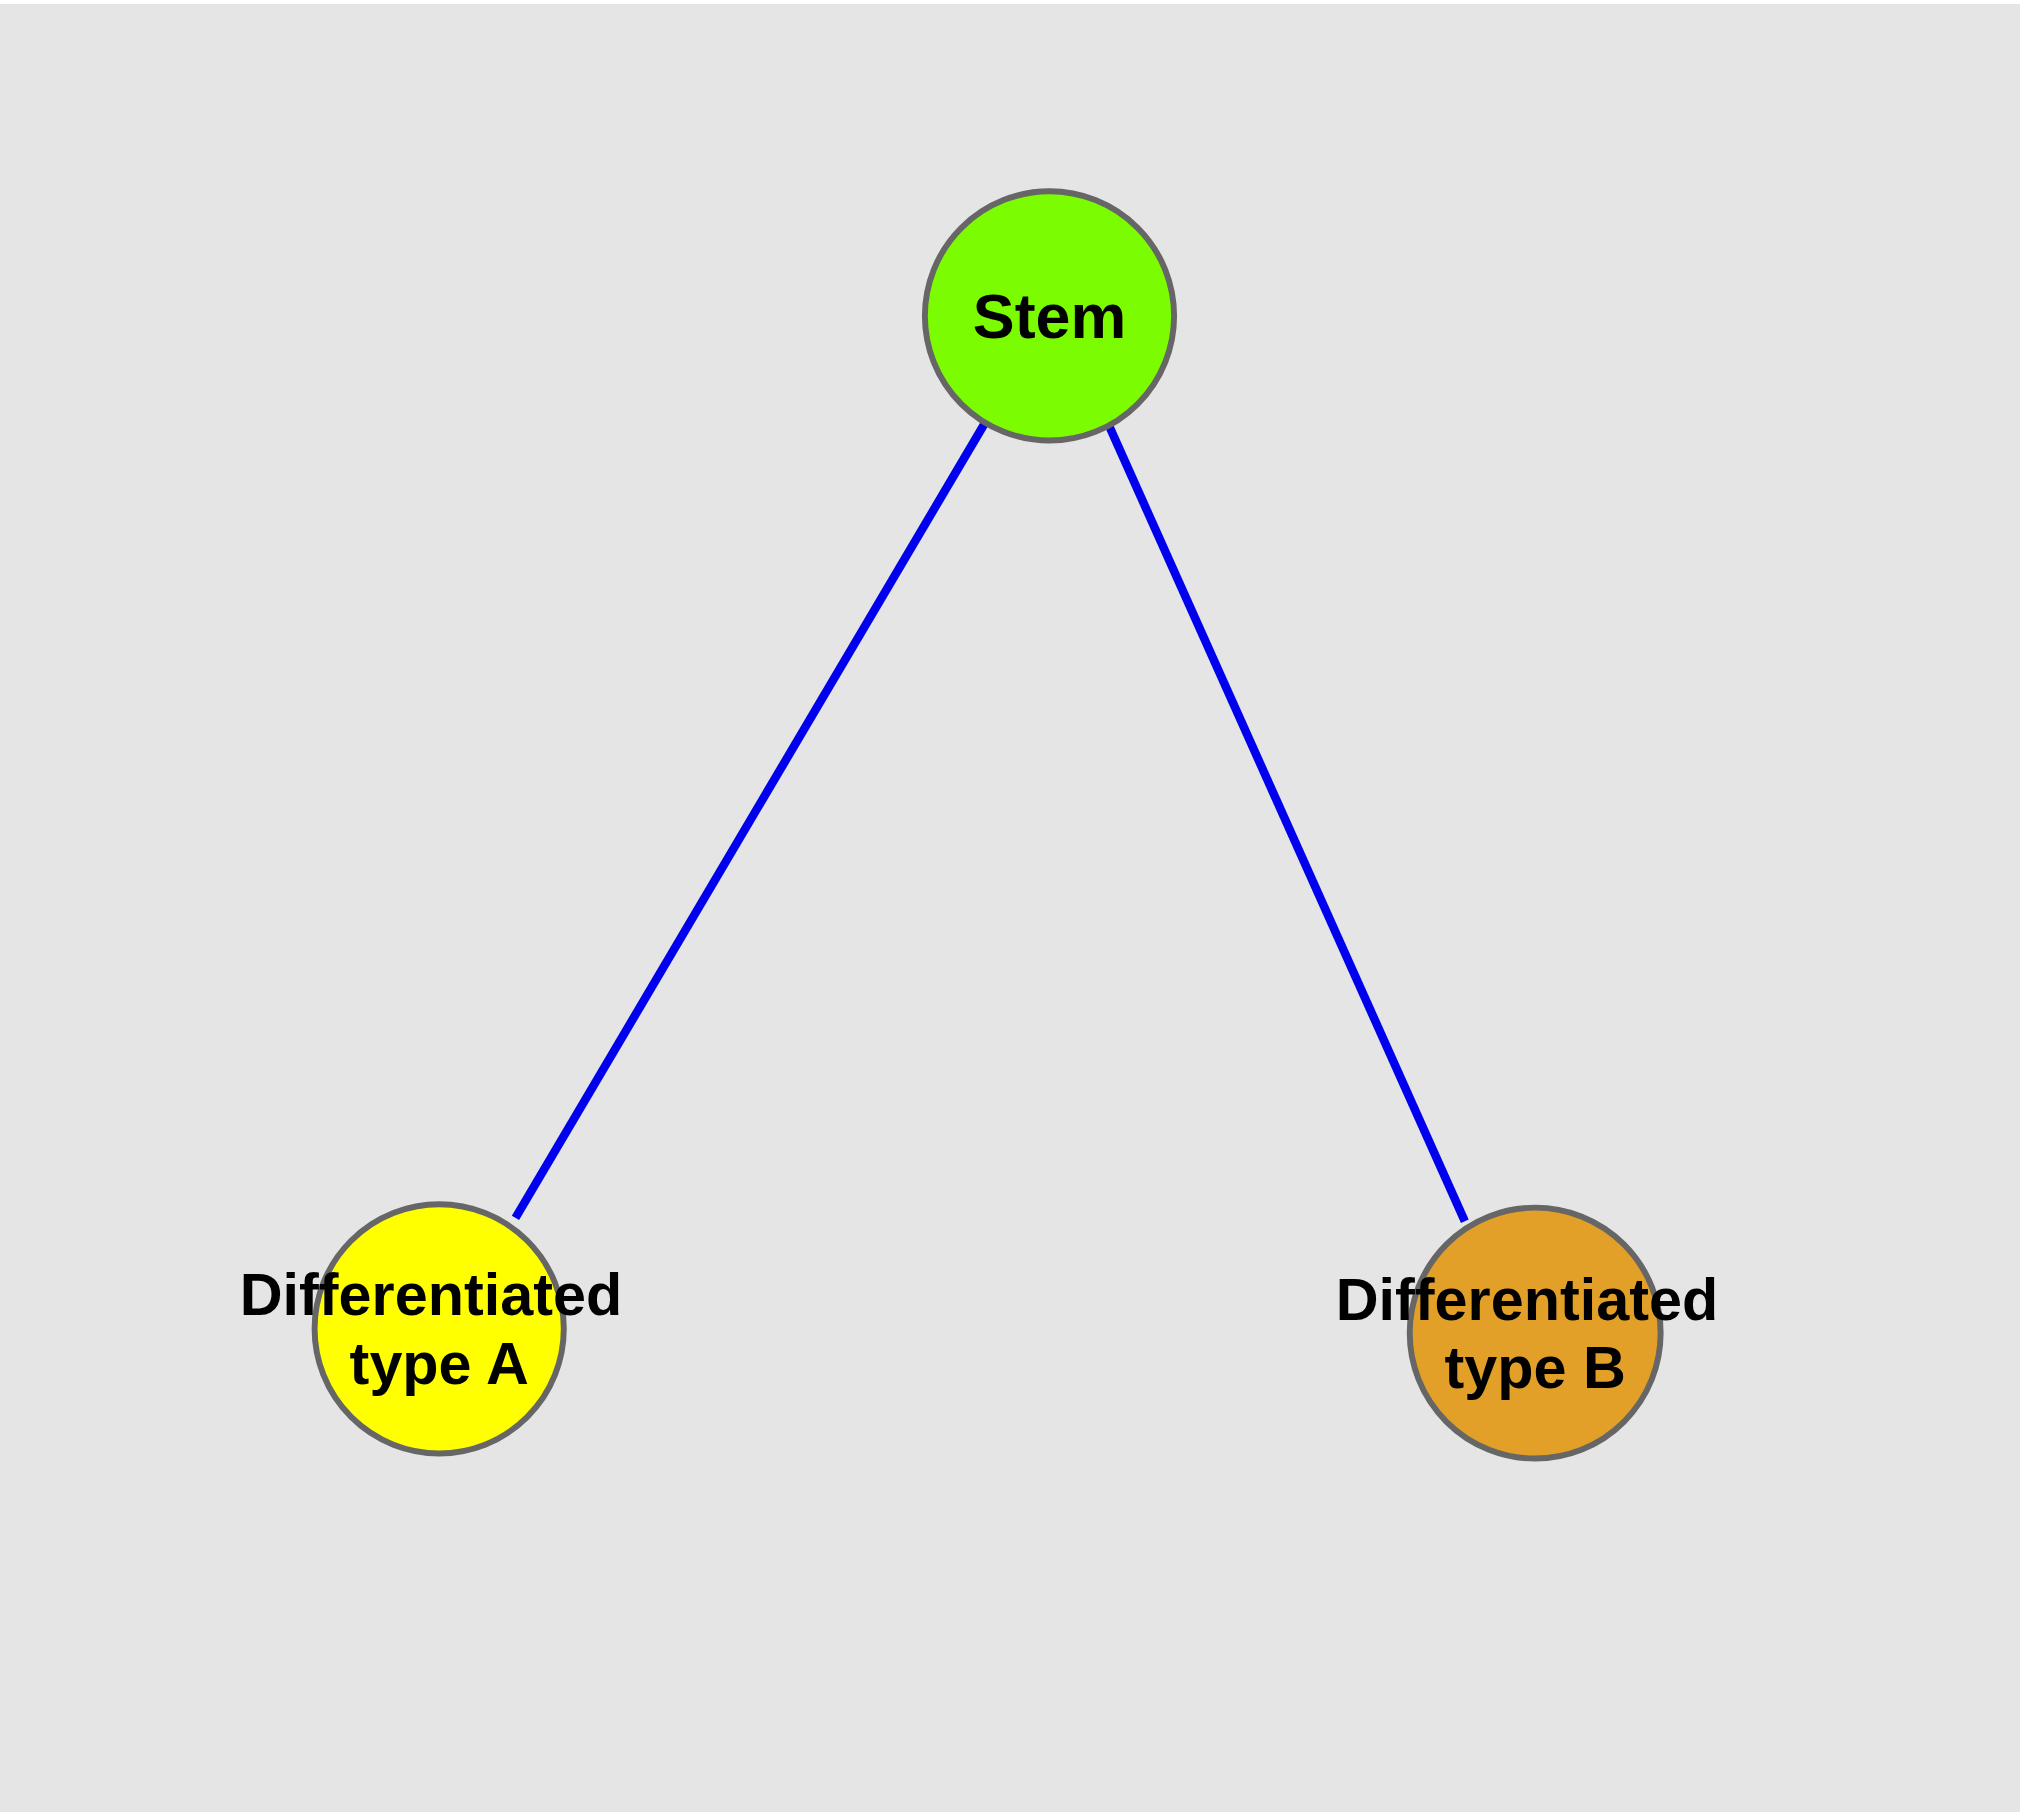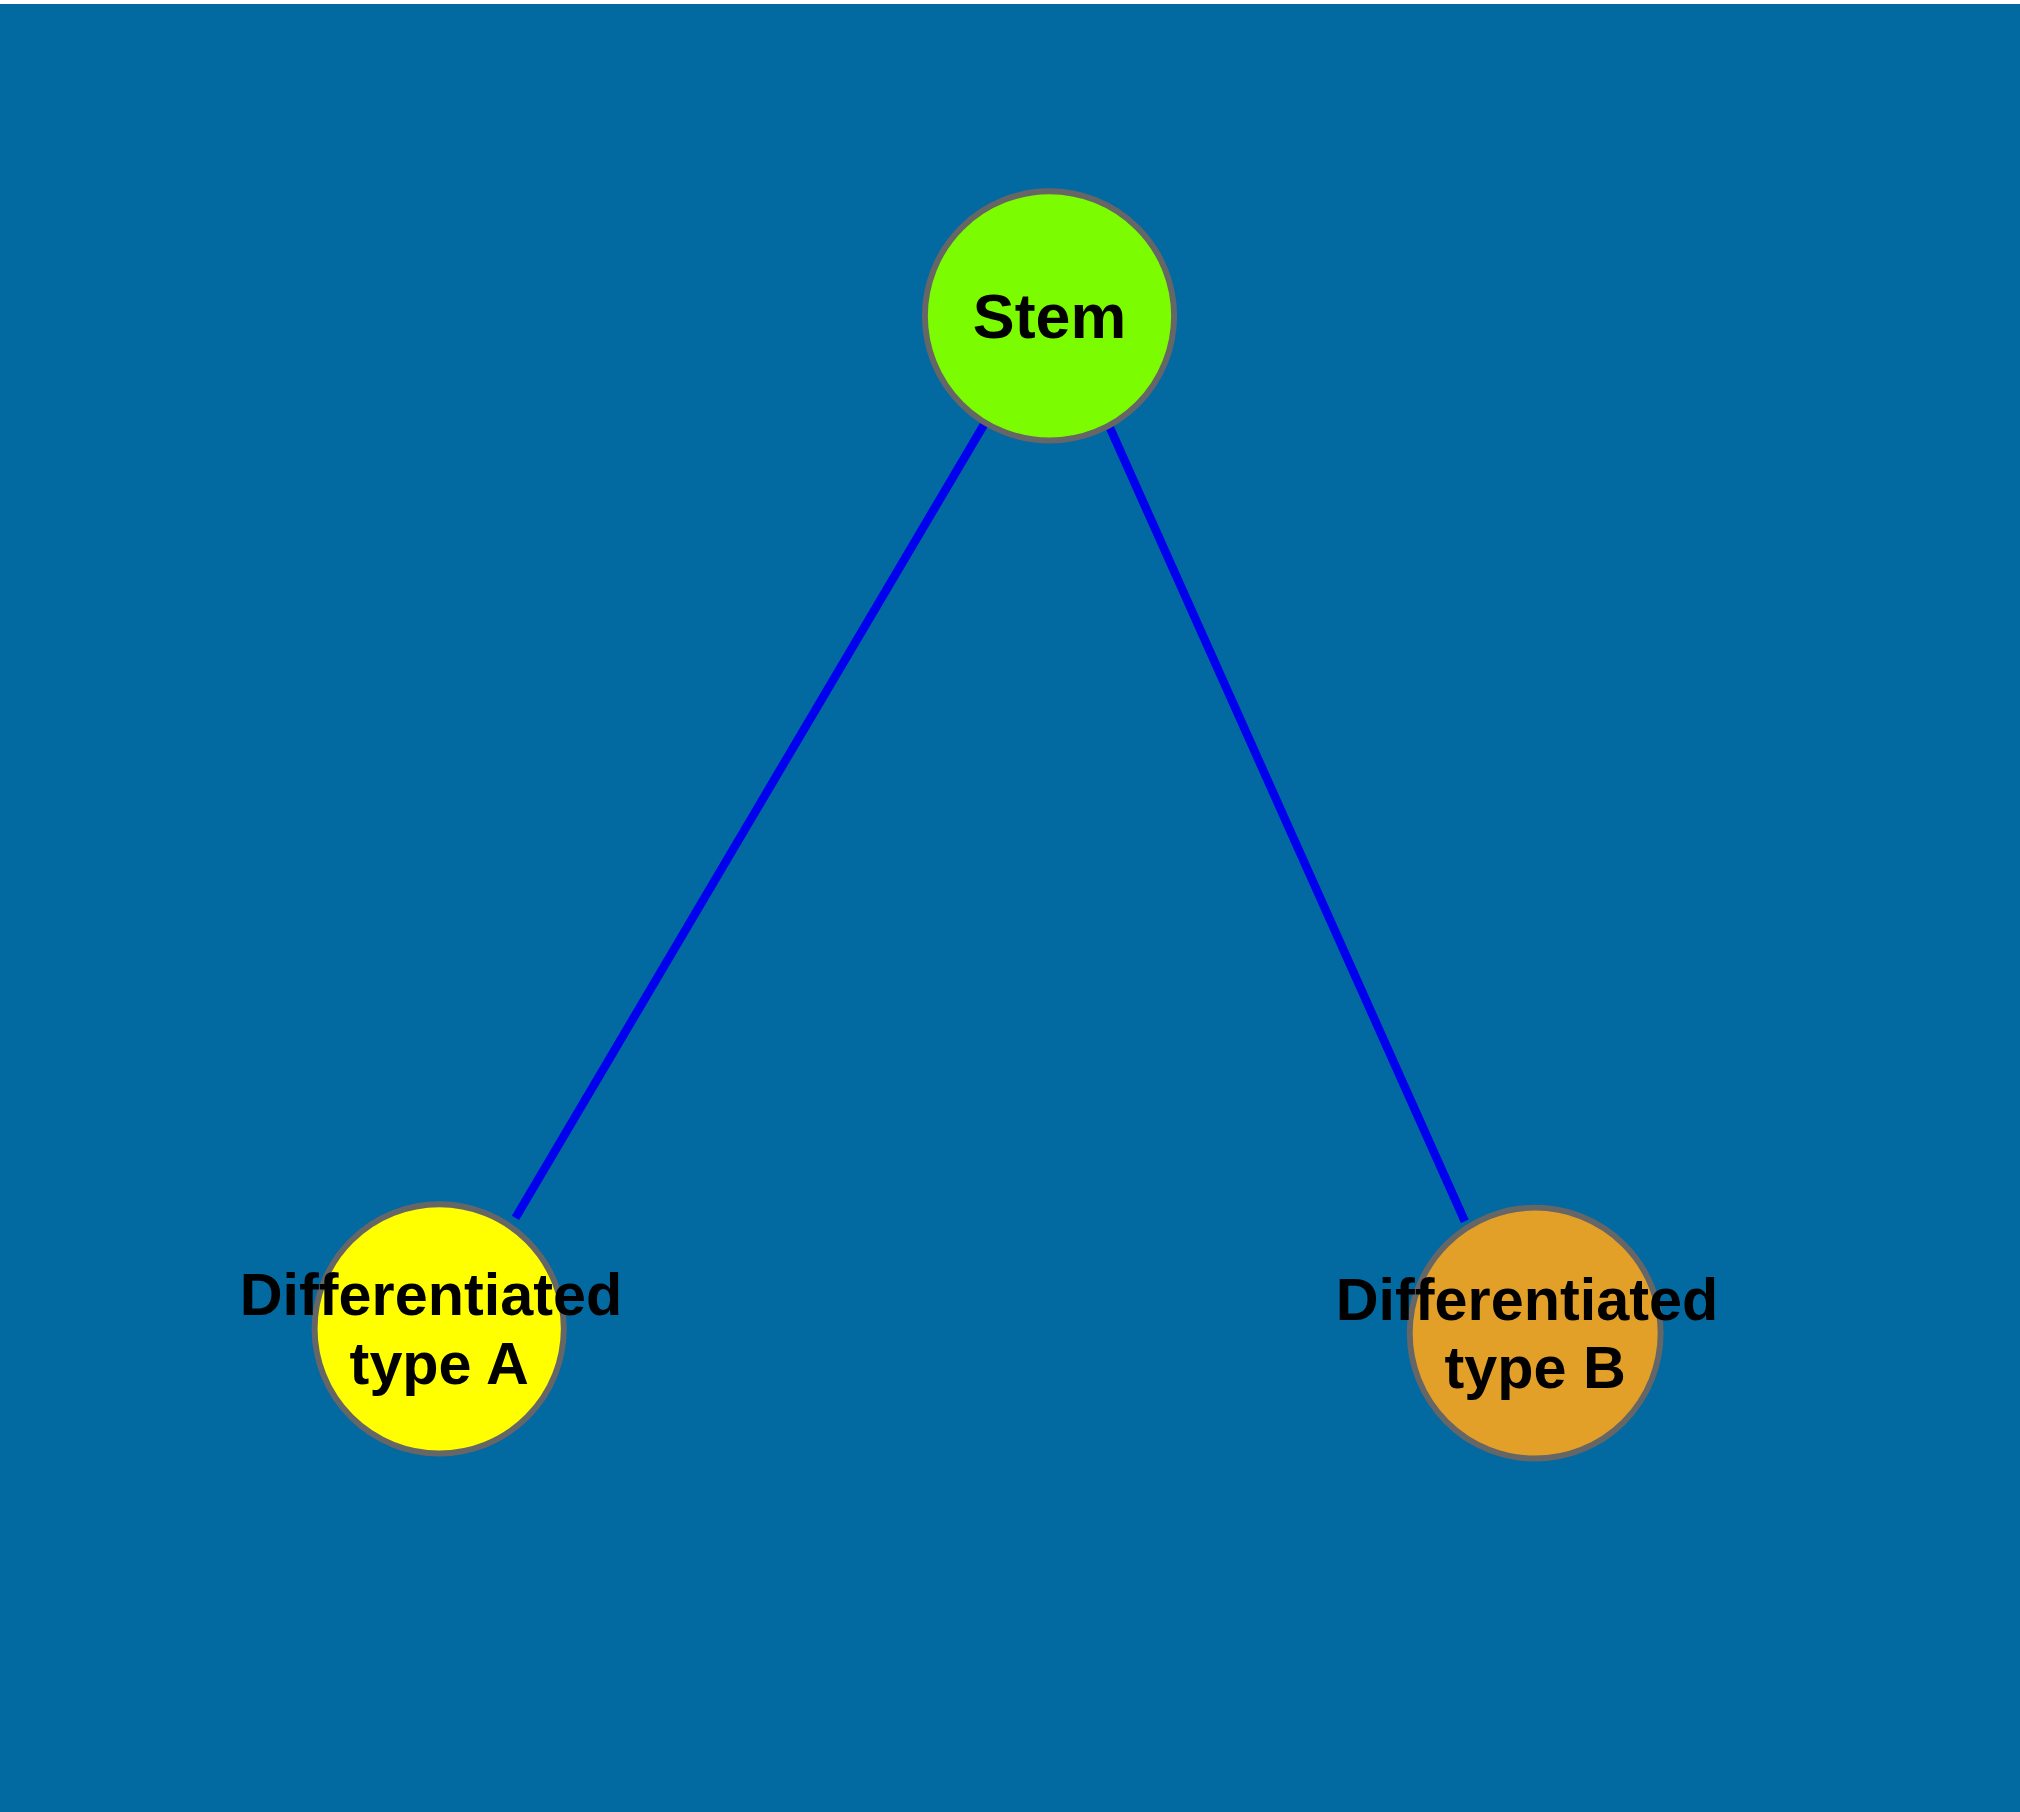--- a/index.html
+++ b/index.html
@@ -14,21 +14,21 @@
     height: 1812px;
     background: #ffffff;
     overflow: hidden;
   }
   #plot-area {
     position: absolute;
     left: 0;
     top: 4.2px;
     width: 2021px;
     height: 1808px;
-    background: #0369a1;
+    background: #e5e5e5;
   }
   #graph-svg {
     position: absolute;
     left: 0;
     top: 0;
     width: 2021px;
     height: 1808px;
     display: block;
   }
   .node-circle {

